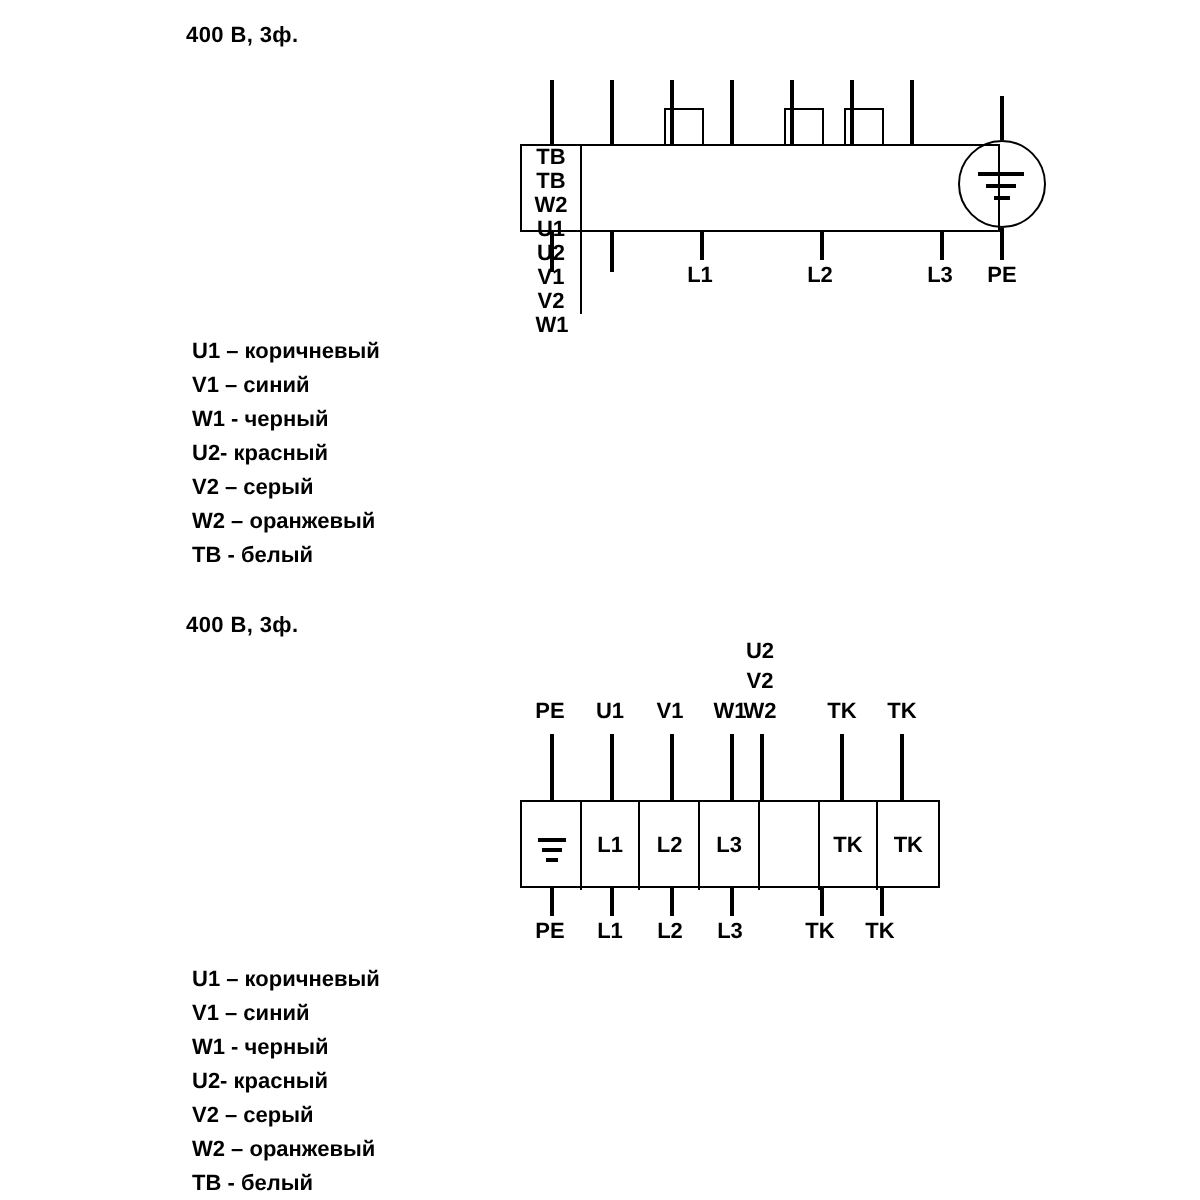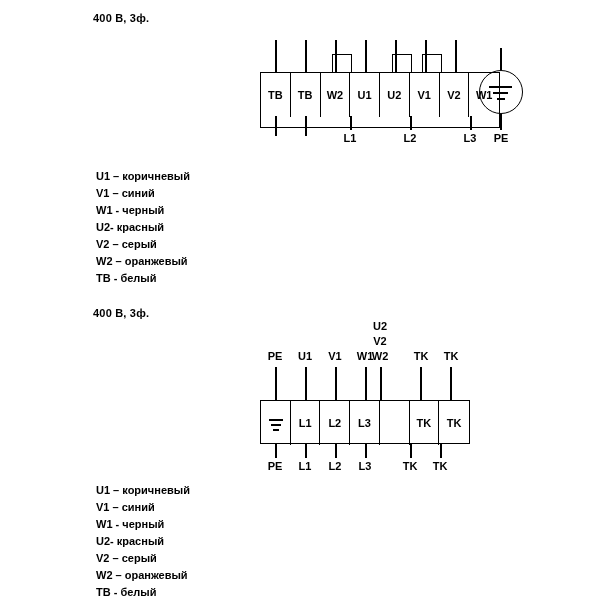--- a/index.html
+++ b/index.html
@@ -103,21 +103,21 @@
   <div class="wire" style="left:335px; top:40px; height:32px;"></div>
   <div class="wire" style="left:365px; top:40px; height:32px;"></div>
   <div class="wire" style="left:395px; top:40px; height:32px;"></div>
   <div class="wire" style="left:425px; top:40px; height:32px;"></div>
   <div class="wire" style="left:455px; top:40px; height:32px;"></div>
 
   <div class="clip-box" style="left:332px; top:54px; width:20px; height:18px;"></div>
   <div class="clip-box" style="left:392px; top:54px; width:20px; height:18px;"></div>
   <div class="clip-box" style="left:422px; top:54px; width:20px; height:18px;"></div>
 
-  <div class="block" style="left:260px; top:72px; width:240px; height:56px;">
+  <div class="block" style="left:260px; top:72px; width:240px; height:44px;flex-direction:column;">
     <div class="cell">TB</div>
     <div class="cell">TB</div>
     <div class="cell">W2</div>
     <div class="cell">U1</div>
     <div class="cell">U2</div>
     <div class="cell">V1</div>
     <div class="cell">V2</div>
     <div class="cell">W1</div>
   </div>
 

